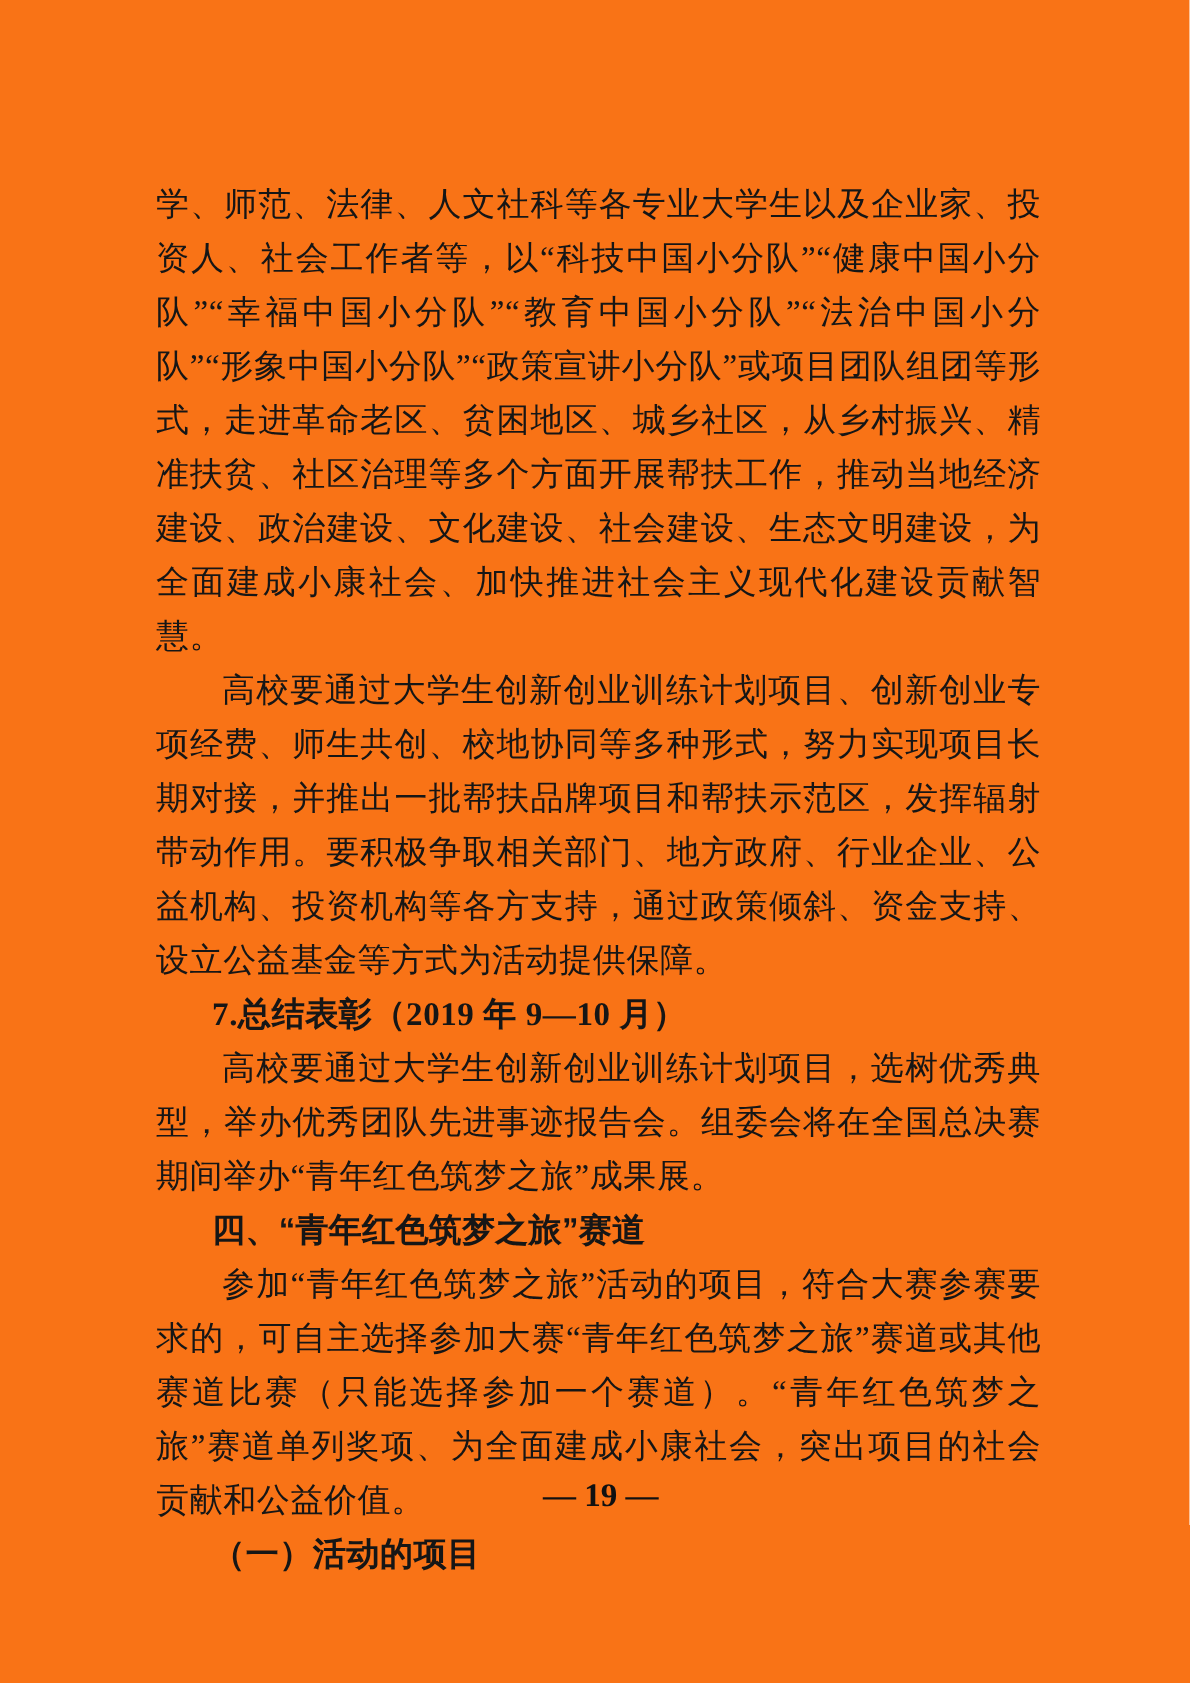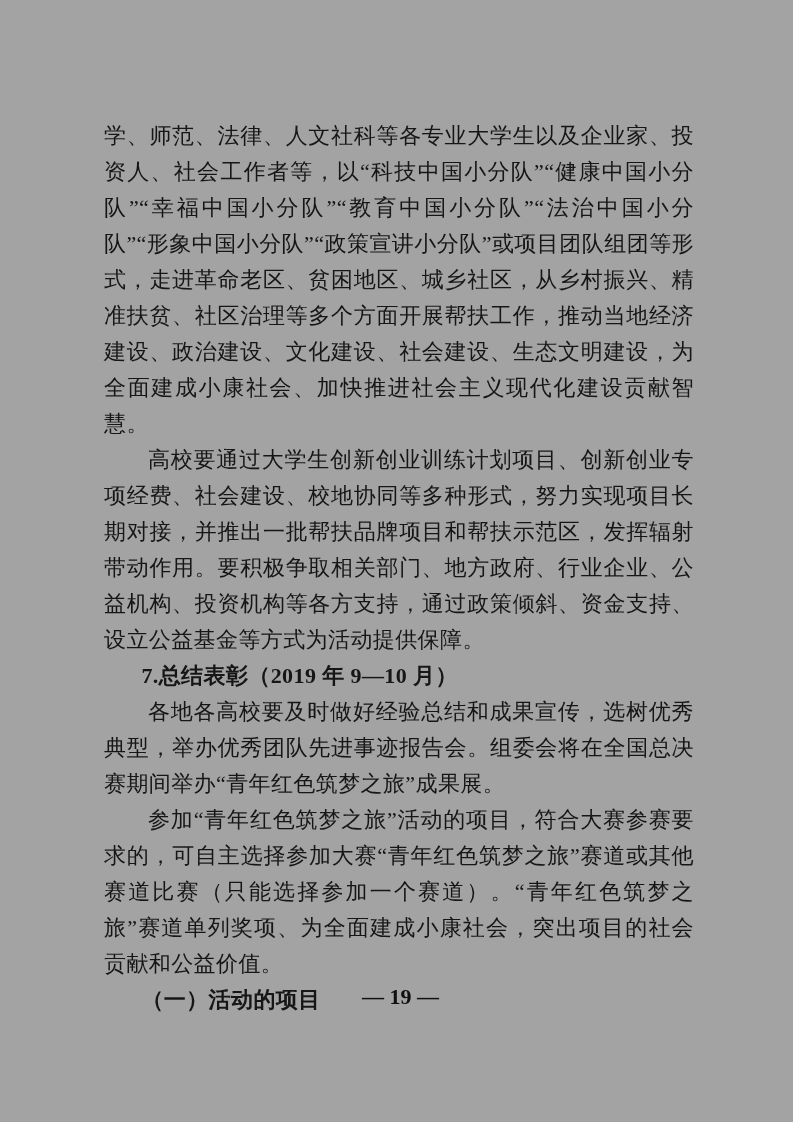--- a/index.html
+++ b/index.html
@@ -4,21 +4,21 @@
 <style>
   html, body {
     margin: 0;
     padding: 0;
     background: #ffffff;
   }
   .page {
     position: relative;
     width: 793px;
     height: 1122px;
-    background: #a3a3a3;
+    background: #f97316;
     overflow: hidden;
     font-family: "Liberation Serif", "DejaVu Serif", serif;
     color: #161616;
   }
   .content {
     position: absolute;
     left: 104px;
     top: 118px;
     width: 590px;
     font-size: 22px;
@@ -58,20 +58,21 @@
     font-family: "Liberation Serif", "DejaVu Serif", serif;
     color: #111111;
   }
 </style>
 </head>
 <body>
 
 <div class="page">
   <div class="content">
     <p class="para flush">学、师范、法律、人文社科等各专业大学生以及企业家、投资人、社会工作者等，以“科技中国小分队”“健康中国小分队”“幸福中国小分队”“教育中国小分队”“法治中国小分队”“形象中国小分队”“政策宣讲小分队”或项目团队组团等形式，走进革命老区、贫困地区、城乡社区，从乡村振兴、精准扶贫、社区治理等多个方面开展帮扶工作，推动当地经济建设、政治建设、文化建设、社会建设、生态文明建设，为全面建成小康社会、加快推进社会主义现代化建设贡献智慧。</p>
-    <p class="para">高校要通过大学生创新创业训练计划项目、创新创业专项经费、社会建设、校地协同等多种形式，努力实现项目长期对接，并推出一批帮扶品牌项目和帮扶示范区，发挥辐射带动作用。要积极争取相关部门、地方政府、行业企业、公益机构、投资机构等各方支持，通过政策倾斜、资金支持、设立公益基金等方式为活动提供保障。</p>
+    <p class="para">高校要通过大学生创新创业训练计划项目、创新创业专项经费、师生共创、校地协同等多种形式，努力实现项目长期对接，并推出一批帮扶品牌项目和帮扶示范区，发挥辐射带动作用。要积极争取相关部门、地方政府、行业企业、公益机构、投资机构等各方支持，通过政策倾斜、资金支持、设立公益基金等方式为活动提供保障。</p>
     <p class="heading heading-kai">7.总结表彰（2019 年 9—10 月）</p>
-    <p class="para">各地各高校要及时做好经验总结和成果宣传，选树优秀典型，举办优秀团队先进事迹报告会。组委会将在全国总决赛期间举办“青年红色筑梦之旅”成果展。</p>
+    <p class="para">高校要通过大学生创新创业训练计划项目，选树优秀典型，举办优秀团队先进事迹报告会。组委会将在全国总决赛期间举办“青年红色筑梦之旅”成果展。</p>
+    <p class="heading heading-hei">四、“青年红色筑梦之旅”赛道</p>
     <p class="para">参加“青年红色筑梦之旅”活动的项目，符合大赛参赛要求的，可自主选择参加大赛“青年红色筑梦之旅”赛道或其他赛道比赛（只能选择参加一个赛道）。“青年红色筑梦之旅”赛道单列奖项、为全面建成小康社会，突出项目的社会贡献和公益价值。</p>
     <p class="heading heading-kai">（一）活动的项目</p>
   </div>
   <div class="page-number">— 19 —</div>
 </div>
 
 </body></html>

